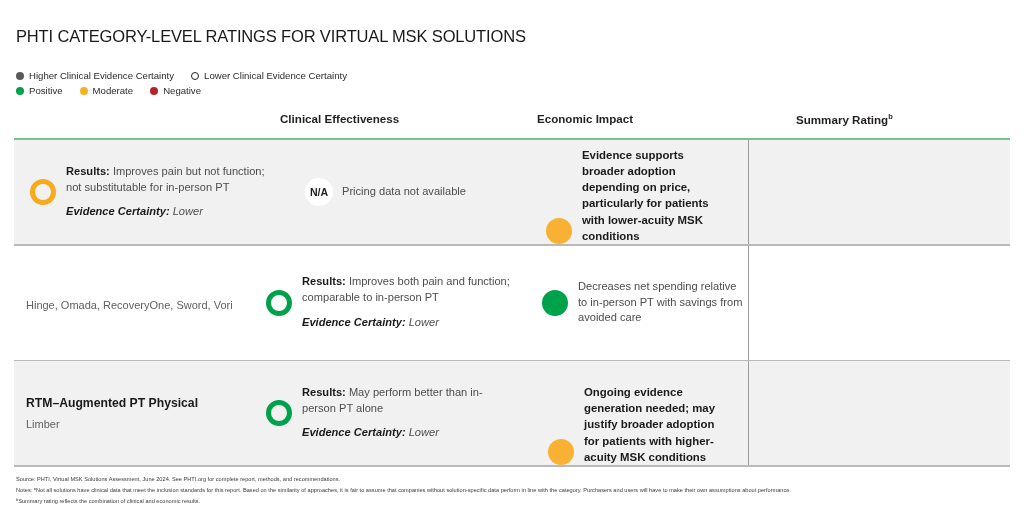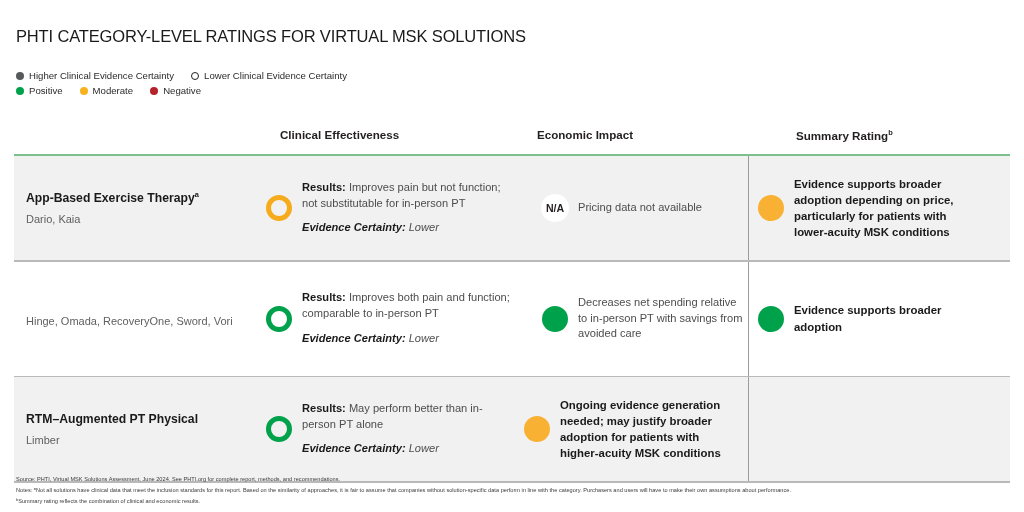--- a/index.html
+++ b/index.html
@@ -73,21 +73,20 @@
     flex: 0 0 auto;
     background: #fff;
   }
 
   
   .table {
     position: absolute;
     left: 14px;
     top: 112px;
     width: 996px;
-    margin-top: 16px;
   }
   .col-head {
     position: relative;
     height: 26px;
   }
   .col-head .ch {
     position: absolute;
     top: 0;
     font-size: 11.6px;
     font-weight: bold;
@@ -160,20 +159,22 @@
   .cell-clin {
     width: 264px;
     padding-left: 6px;
   }
   .cell-econ {
     width: 234px;
     padding-left: 18px;
   }
   .cell-sum {
     width: 217px;
+    padding-left: 24px;
+    align-items: flex-end;
   }
 
   .marker-wrap {
     width: 46px;
     flex: 0 0 46px;
     display: flex;
     justify-content: center;
     align-items: center;
   }
   .ring {
@@ -278,24 +279,20 @@
     <div class="col-head">
       <div class="ch ce">Clinical Effectiveness</div>
       <div class="ch ei">Economic Impact</div>
       <div class="ch sr"><span>Summary Rating</span><span class="sup">b</span></div>
     </div>
 
     <div class="rule-green"></div>
 
     <div class="row shaded" style="height:104px;">
       <div class="divider"></div>
-      <div class="cell cell-name">
-        <div class="cat-name"><span>App-Based Exercise Therapy</span><span class="sup">a</span></div>
-        <div class="vendors">Dario, Kaia</div>
-      </div>
       <div class="cell cell-clin">
         <div class="marker-wrap">
           <div class="ring amber"></div>
         </div>
         <div class="txt">
           <div><span class="lbl">Results:</span> <span>Improves pain but not function; not substitutable for in-person PT</span></div>
           <div class="blk2"><span class="lbl">Evidence Certainty:</span> <span>Lower</span></div>
         </div>
       </div>
       <div class="cell cell-econ">
@@ -326,26 +323,20 @@
         <div class="txt">
           <div><span class="lbl">Results:</span> <span>Improves both pain and function; comparable to in-person PT</span></div>
           <div class="blk2"><span class="lbl">Evidence Certainty:</span> <span>Lower</span></div>
         </div>
       </div>
       <div class="cell cell-econ">
         <div class="marker-wrap">
           <div class="fill green"></div>
         </div>
         <div class="txt">Decreases net spending relative to in-person PT with savings from avoided care</div>
-      </div>
-      <div class="cell cell-sum">
-        <div class="marker-wrap">
-          <div class="fill green"></div>
-        </div>
-        <div class="txt-bold">Evidence supports broader adoption</div>
       </div>
     </div>
 
     <div class="rule-grey"></div>
 
     <div class="row shaded" style="height:104px;">
       <div class="divider"></div>
       <div class="cell cell-name">
         <div class="cat-name"><span>RTM–Augmented PT Physical</span><span class="sup"></span></div>
         <div class="vendors">Limber</div>

